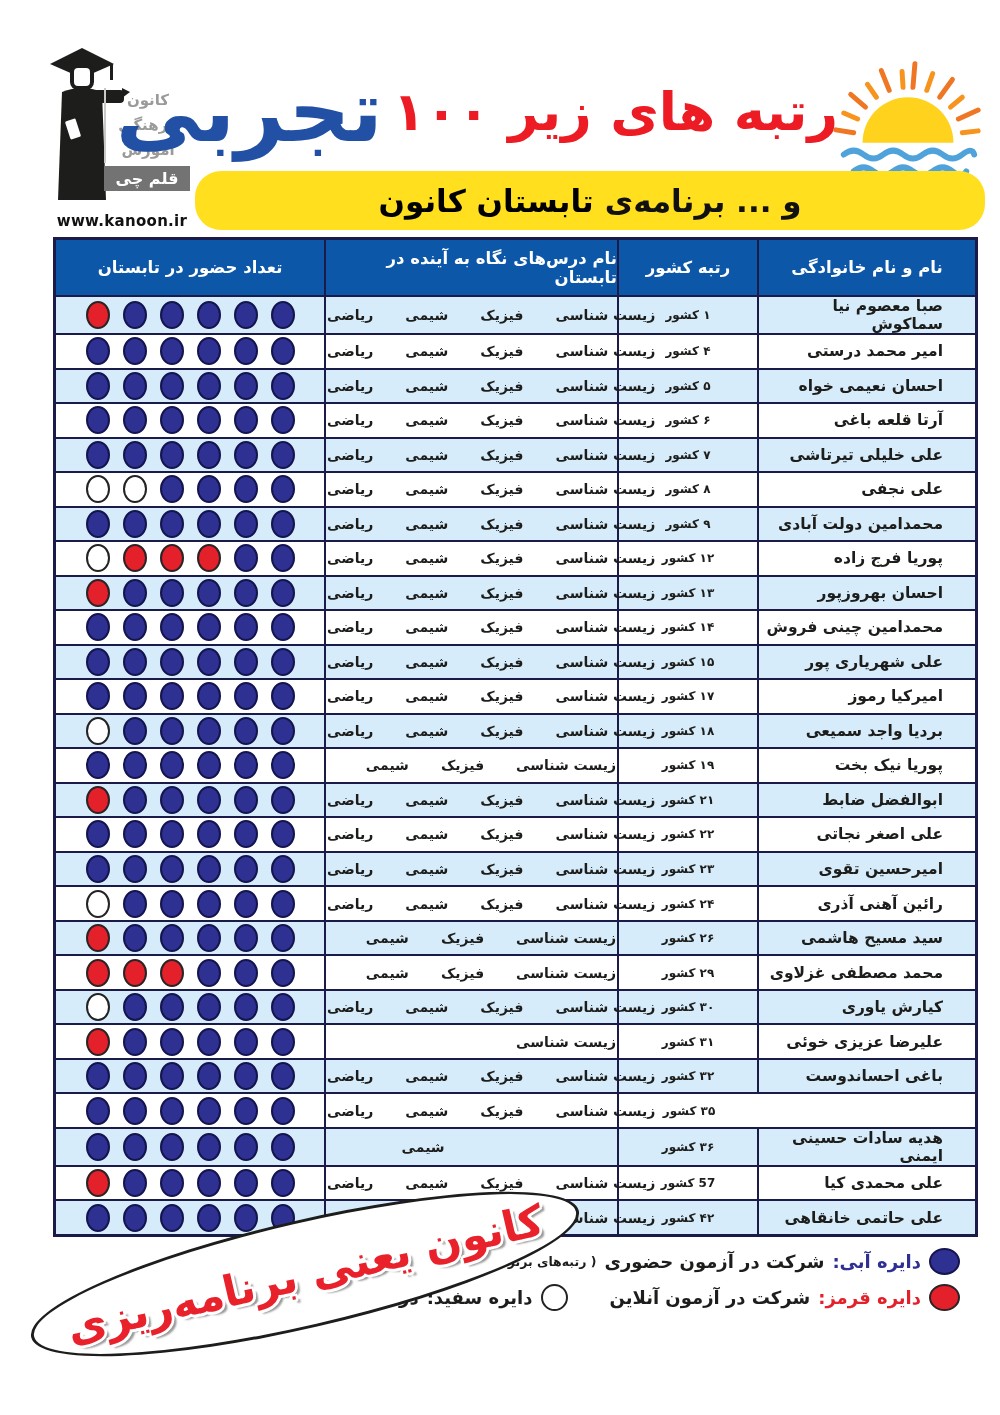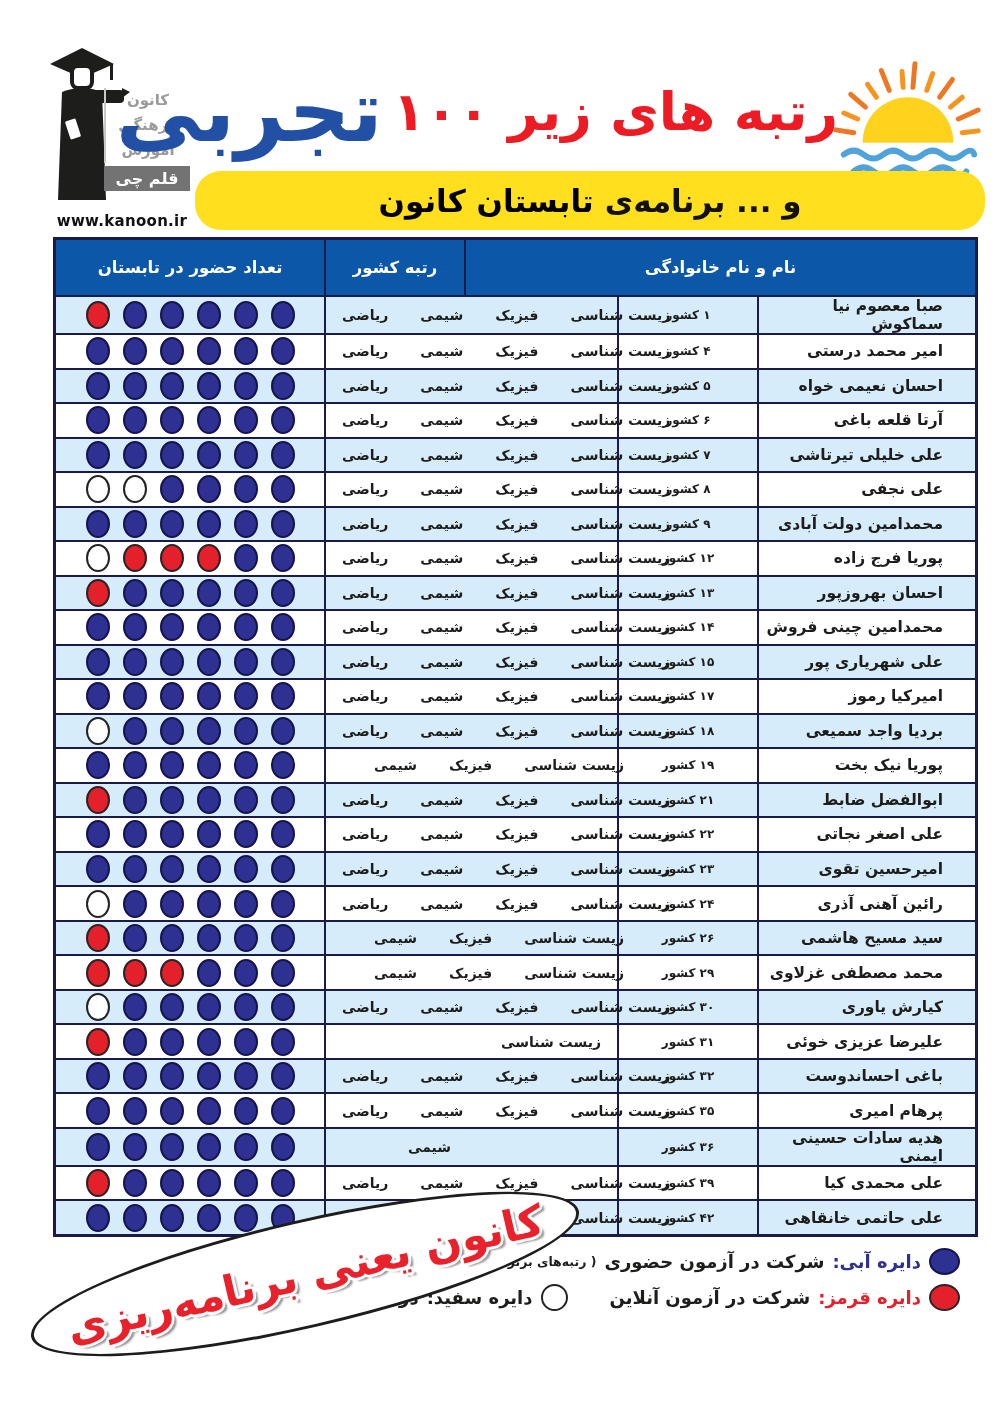--- a/index.html
+++ b/index.html
@@ -50,21 +50,21 @@
   .tbody{flex:1;display:flex;flex-direction:column;}
   .trow{flex:1;display:flex;border-bottom:2px solid var(--line-dark);background:#fff;}
   .trow:last-child{border-bottom:none;}
   .trow.alt{background:var(--row-alt);}
   .trow .cell{display:flex;align-items:center;}
   .cell-dots{justify-content:center;gap:13px;direction:ltr;}
   .dot{width:24px;height:28px;border-radius:50%;}
   .dot-blue{background:var(--dot-blue);border:2px solid #14144e;}
   .dot-red{background:var(--dot-red);border:2px solid #2c2326;}
   .dot-white{background:#fff;border:2px solid #232323;}
-  .cell-courses{direction:ltr;padding:0 16px;font-size:14px;font-weight:bold;color:var(--text-dark);gap:32px;}
+  .cell-courses{direction:ltr;padding:0 1px;font-size:14px;font-weight:bold;color:var(--text-dark);gap:32px;}
   .course-slot{text-align:center;direction:rtl;white-space:nowrap;}
   .slot-0{width:23%;} .slot-1{width:19%;} .slot-2{width:19%;} .slot-3{width:39%;}
   .cell-rank{justify-content:center;direction:rtl;font-size:12px;font-weight:bold;color:var(--text-dark);}
   .cell-name{direction:rtl;padding-right:32px;font-size:15.5px;font-weight:bold;color:var(--text-dark);}
 
   
   .legend{position:absolute;right:40px;top:1248px;direction:rtl;}
   .legend-row{display:flex;align-items:center;gap:8px;direction:rtl;justify-content:flex-start;margin-bottom:9px;white-space:nowrap;}
   .legend-ellipse{display:inline-block;width:31px;height:27px;border-radius:50%;flex:0 0 auto;}
   .le-blue{background:var(--dot-blue);border:2px solid #14144e;}
@@ -133,20 +133,21 @@
   </svg>
 
   <div class="banner">
     <span>و ... برنامه‌ی</span>
     <span class="banner-red">تابستان کانون</span>
   </div>
 
   <div class="rtable">
     <div class="thead">
       <div class="cell c-dots">تعداد حضور در تابستان</div>
+      <div class="cell c-courses">نام درس‌های نگاه به آینده در تابستان</div>
       <div class="cell c-rank">رتبه کشور</div>
       <div class="cell c-name">نام و نام خانوادگی</div>
     </div>
     <div class="tbody">
         <div class="trow alt">
           <div class="cell c-dots cell-dots">
             <span class="dot dot-red"></span>
             <span class="dot dot-blue"></span>
             <span class="dot dot-blue"></span>
             <span class="dot dot-blue"></span>
@@ -567,21 +568,20 @@
             <span class="dot dot-blue"></span>
             <span class="dot dot-blue"></span>
           </div>
           <div class="cell c-courses cell-courses">
             <span class="course-slot slot-0">ریاضی</span>
             <span class="course-slot slot-1">شیمی</span>
             <span class="course-slot slot-2">فیزیک</span>
             <span class="course-slot slot-3">زیست شناسی</span>
           </div>
           <div class="cell c-rank cell-rank">۳۵ کشور</div>
-          <div class="cell c-name cell-name">پرهام امیری</div>
         </div>
         <div class="trow alt">
           <div class="cell c-dots cell-dots">
             <span class="dot dot-blue"></span>
             <span class="dot dot-blue"></span>
             <span class="dot dot-blue"></span>
             <span class="dot dot-blue"></span>
             <span class="dot dot-blue"></span>
             <span class="dot dot-blue"></span>
           </div>
@@ -602,21 +602,21 @@
             <span class="dot dot-blue"></span>
             <span class="dot dot-blue"></span>
             <span class="dot dot-blue"></span>
           </div>
           <div class="cell c-courses cell-courses">
             <span class="course-slot slot-0">ریاضی</span>
             <span class="course-slot slot-1">شیمی</span>
             <span class="course-slot slot-2">فیزیک</span>
             <span class="course-slot slot-3">زیست شناسی</span>
           </div>
-          <div class="cell c-rank cell-rank">۳۹ کشور</div>
+          <div class="cell c-rank cell-rank">57 کشور</div>
           <div class="cell c-name cell-name">علی محمدی کیا</div>
         </div>
         <div class="trow alt">
           <div class="cell c-dots cell-dots">
             <span class="dot dot-blue"></span>
             <span class="dot dot-blue"></span>
             <span class="dot dot-blue"></span>
             <span class="dot dot-blue"></span>
             <span class="dot dot-blue"></span>
             <span class="dot dot-blue"></span>

